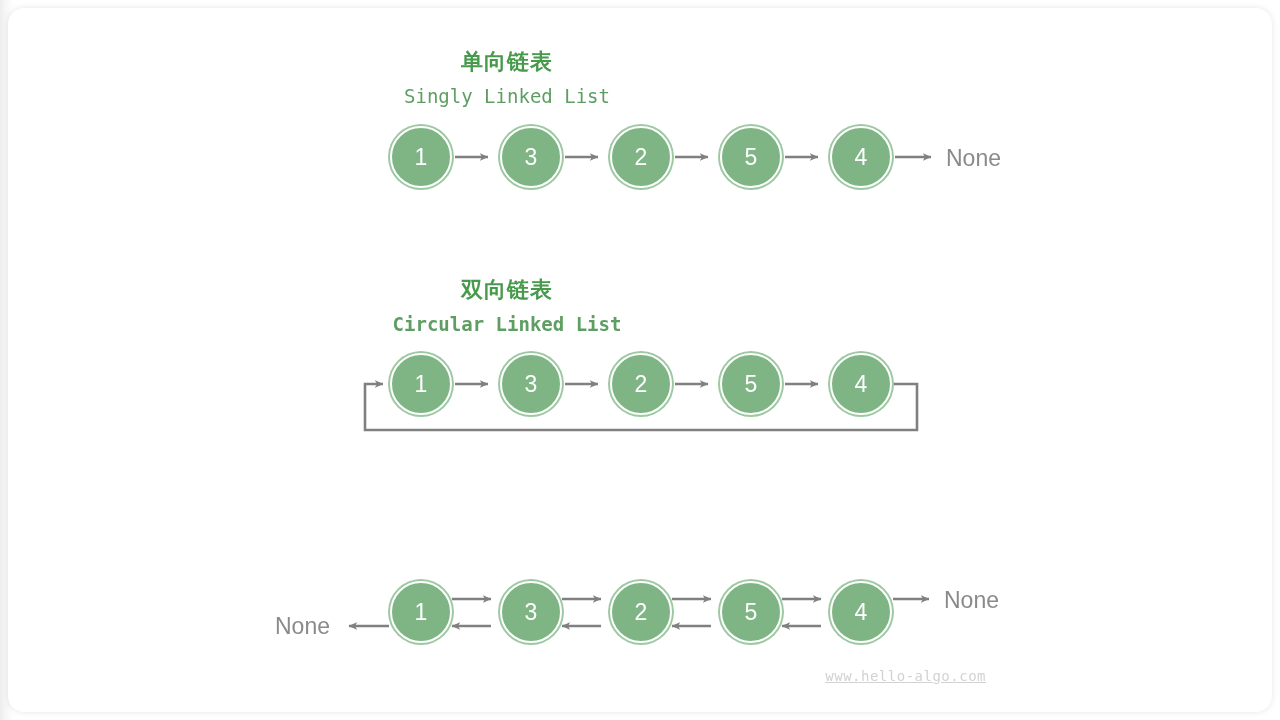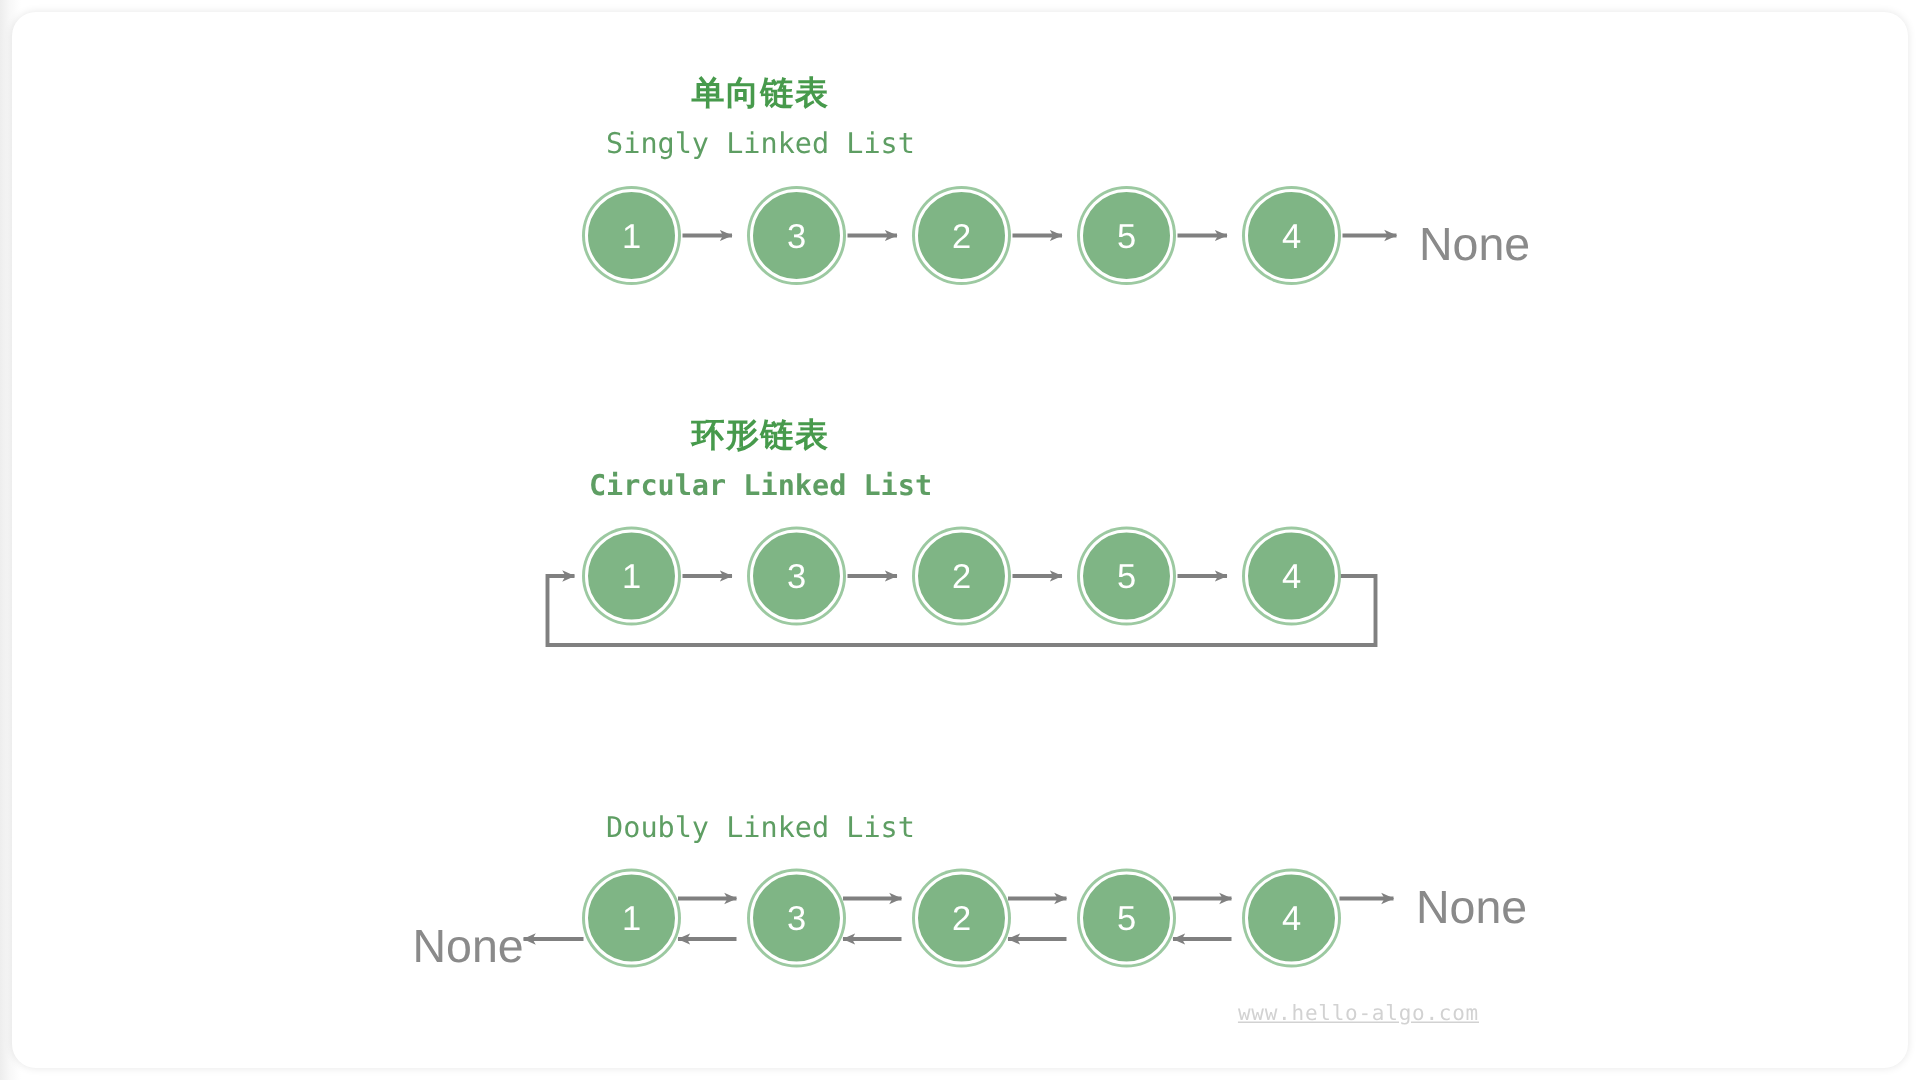--- a/index.html
+++ b/index.html
@@ -79,21 +79,21 @@
     justify-content: center;
     color: #ffffff;
     font-size: 23px;
     font-family: "Liberation Sans", sans-serif;
   }
 
   
   .none-label {
     position: absolute;
     color: #8A8A8A;
-    font-size: 31px;
+    font-size: 23px;
     font-family: "Liberation Sans", sans-serif;
     white-space: nowrap;
   }
 
   
   .watermark {
     position: absolute;
     right: 34px;
     bottom: 36px;
     color: #D2D2D2;
@@ -159,32 +159,31 @@
     <div class="node" style="left:421px; top:157px;">1</div>
     <div class="node" style="left:531px; top:157px;">3</div>
     <div class="node" style="left:641px; top:157px;">2</div>
     <div class="node" style="left:751px; top:157px;">5</div>
     <div class="node" style="left:861px; top:157px;">4</div>
 
     <div class="none-label" style="left:946px; top:145px;">None</div>
   </div>
 
   <div class="layer">
-    <div class="title-cn" style="left:307px; top:276px;">环形链表</div>
+    <div class="title-cn" style="left:307px; top:276px;">双向链表</div>
     <div class="title-en" style="left:307px; top:312px;font-weight:bold;">Circular Linked List</div>
 
     <div class="node" style="left:421px; top:384px;">1</div>
     <div class="node" style="left:531px; top:384px;">3</div>
     <div class="node" style="left:641px; top:384px;">2</div>
     <div class="node" style="left:751px; top:384px;">5</div>
     <div class="node" style="left:861px; top:384px;">4</div>
   </div>
 
   <div class="layer">
-    <div class="title-en" style="left:307px; top:540px;">Doubly Linked List</div>
 
     <div class="node" style="left:421px; top:612px;">1</div>
     <div class="node" style="left:531px; top:612px;">3</div>
     <div class="node" style="left:641px; top:612px;">2</div>
     <div class="node" style="left:751px; top:612px;">5</div>
     <div class="node" style="left:861px; top:612px;">4</div>
 
     <div class="none-label" style="left:275px; top:613px;">None</div>
     <div class="none-label" style="left:944px; top:587px;">None</div>
   </div>

